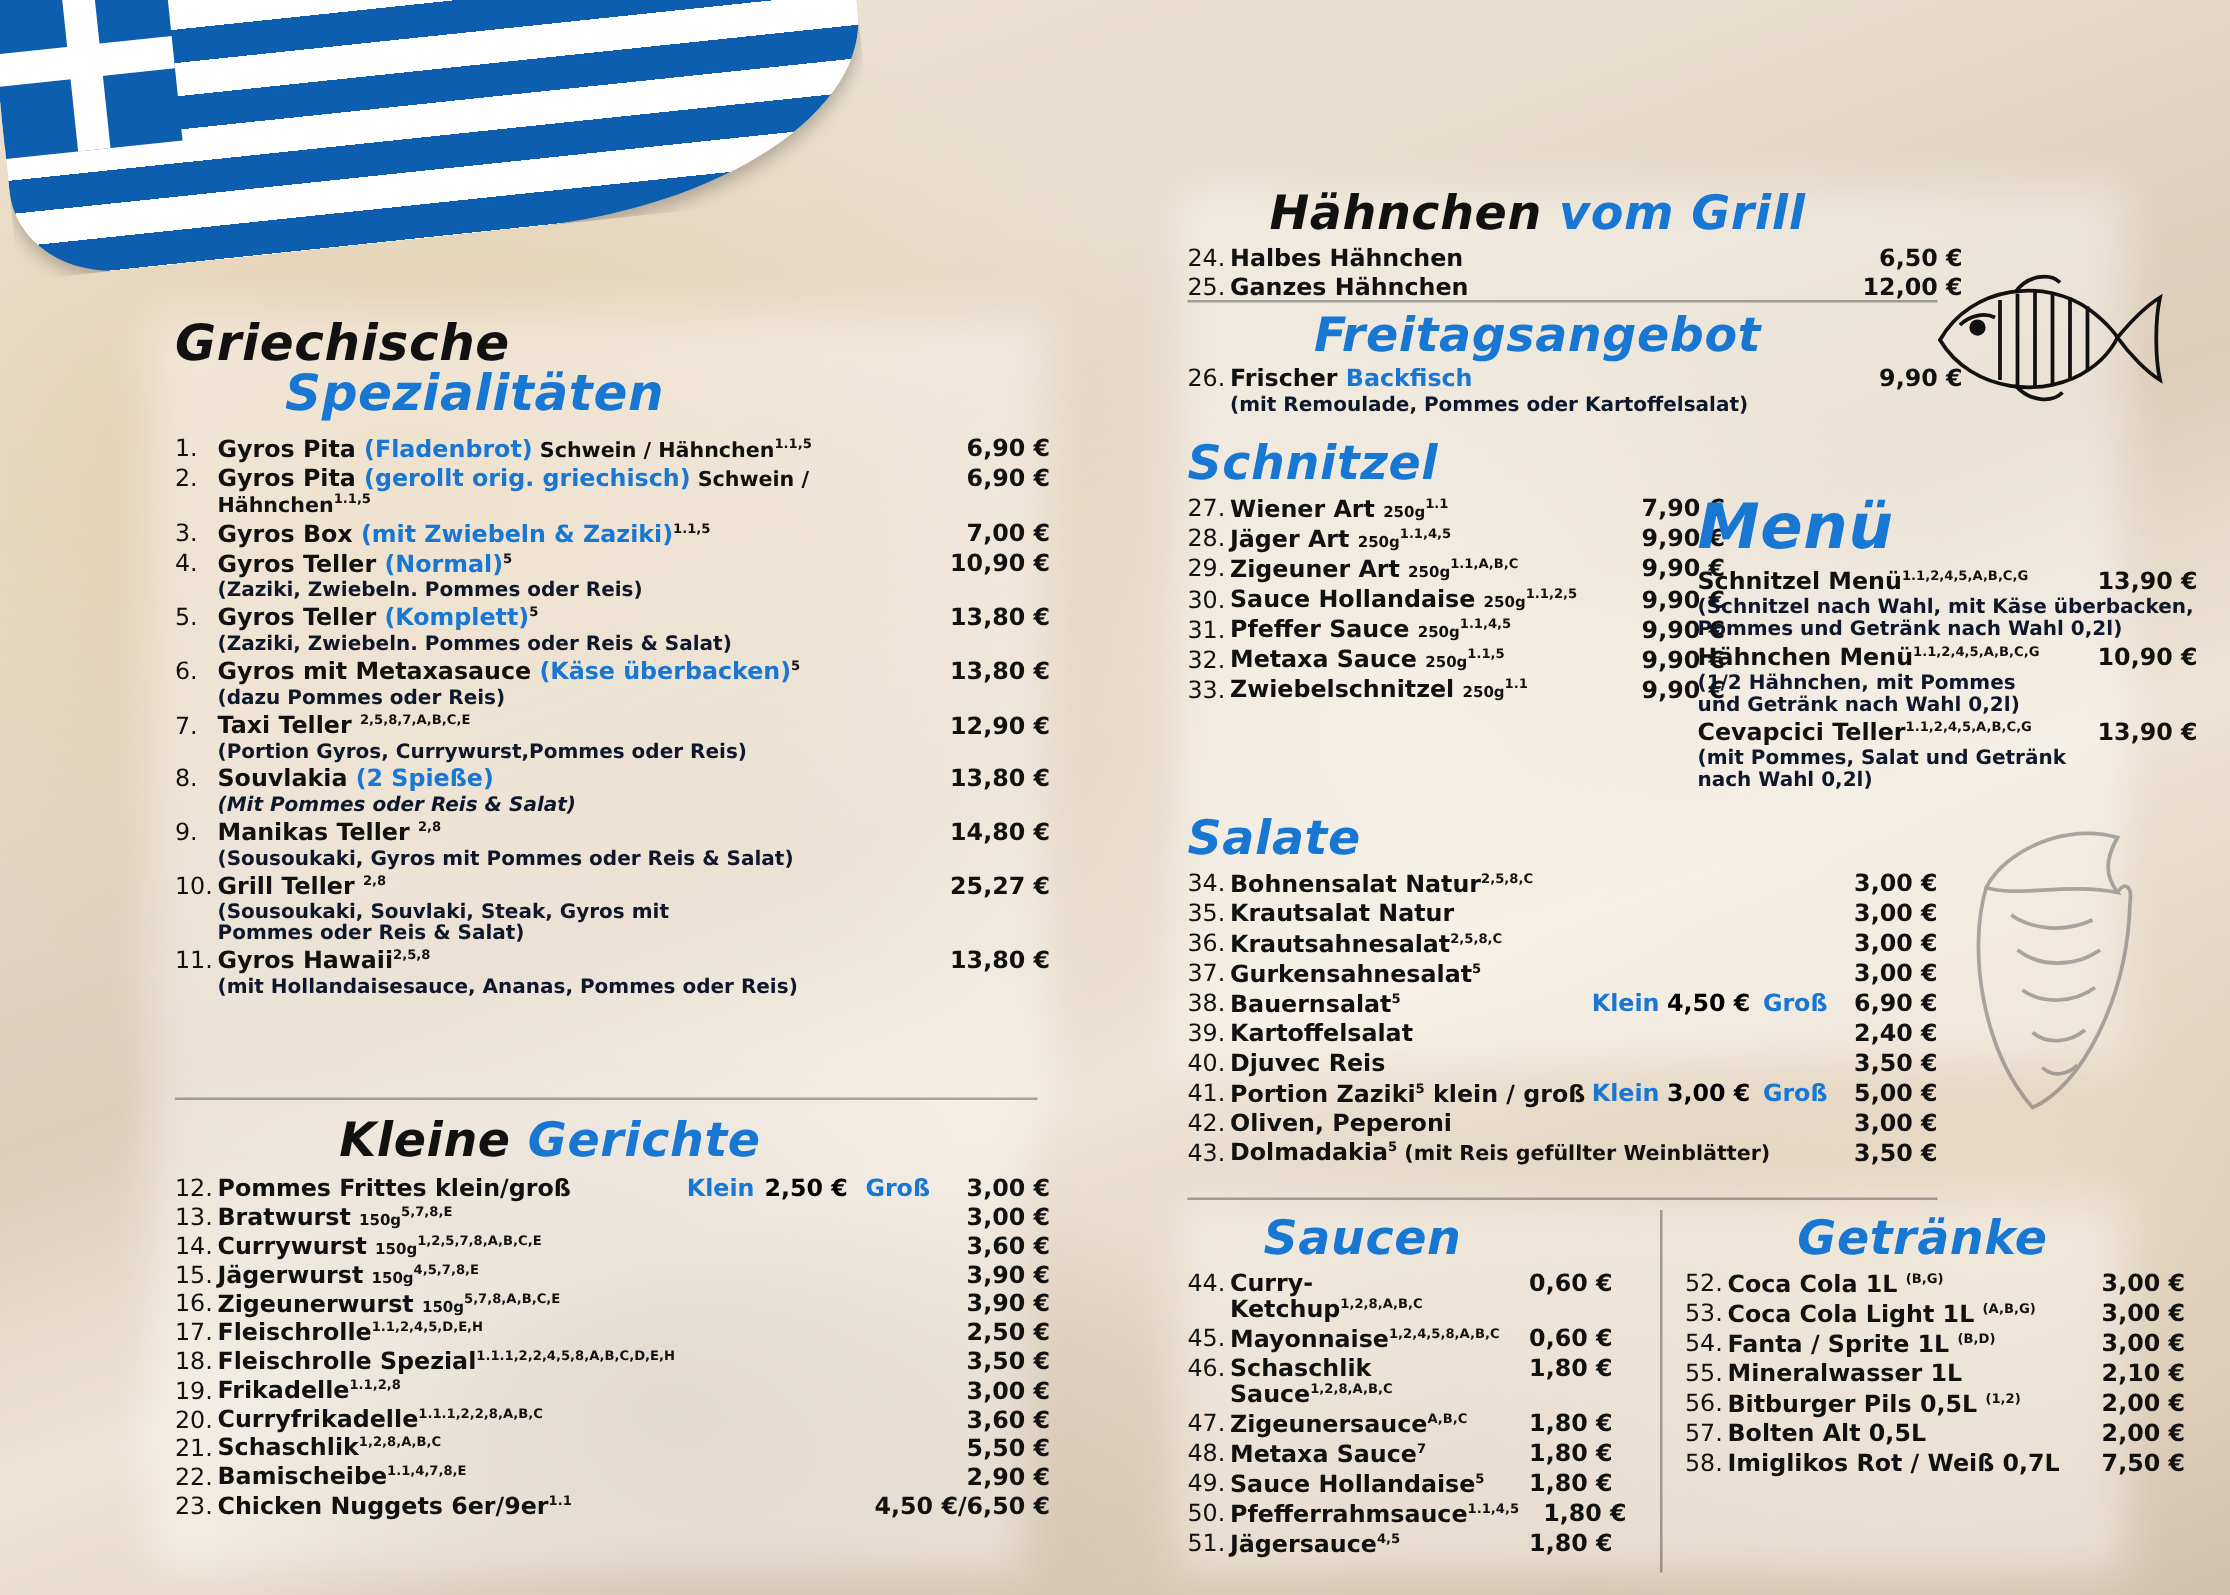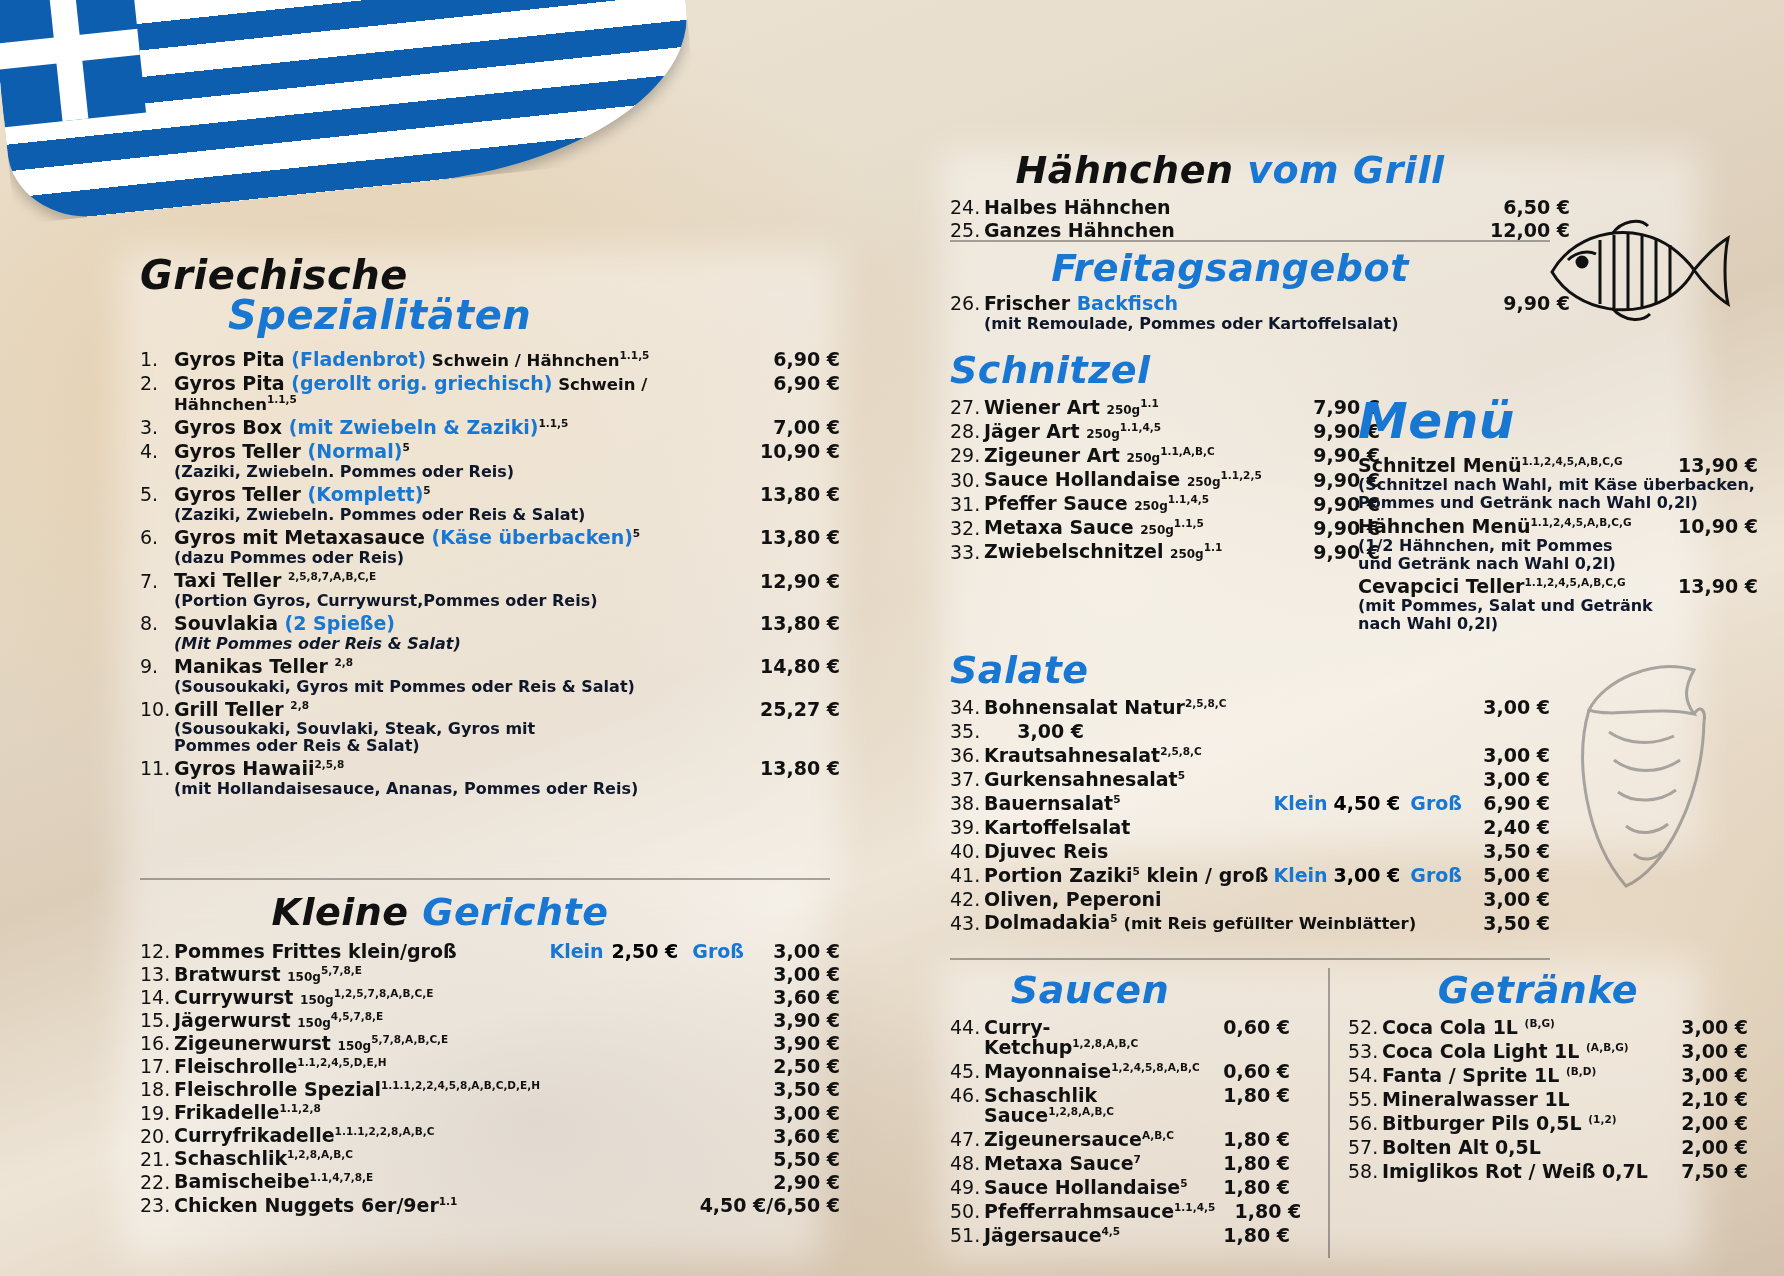--- a/index.html
+++ b/index.html
@@ -366,20 +366,21 @@
   <div class="hd hd-blue" style="font-size:38px;">Salate</div>
   <div style="margin-top:6px;">
 
     <div class="row" style="margin-top:4px;">
       <span class="num">34.</span>
       <span class="name"><span>Bohnensalat Natur</span><sup>2,5,8,C</sup></span>
       <span class="price" style="width:100px">3,00 €</span>
     </div>
     <div class="row" style="margin-top:4px;">
       <span class="num">35.</span>
+      <span class="name">Krautsalat Natur</span>
       <span class="price" style="width:100px">3,00 €</span>
     </div>
     <div class="row" style="margin-top:4px;">
       <span class="num">36.</span>
       <span class="name"><span>Krautsahnesalat</span><sup>2,5,8,C</sup></span>
       <span class="price" style="width:100px">3,00 €</span>
     </div>
     <div class="row" style="margin-top:4px;">
       <span class="num">37.</span>
       <span class="name"><span>Gurkensahnesalat</span><sup>5</sup></span>

